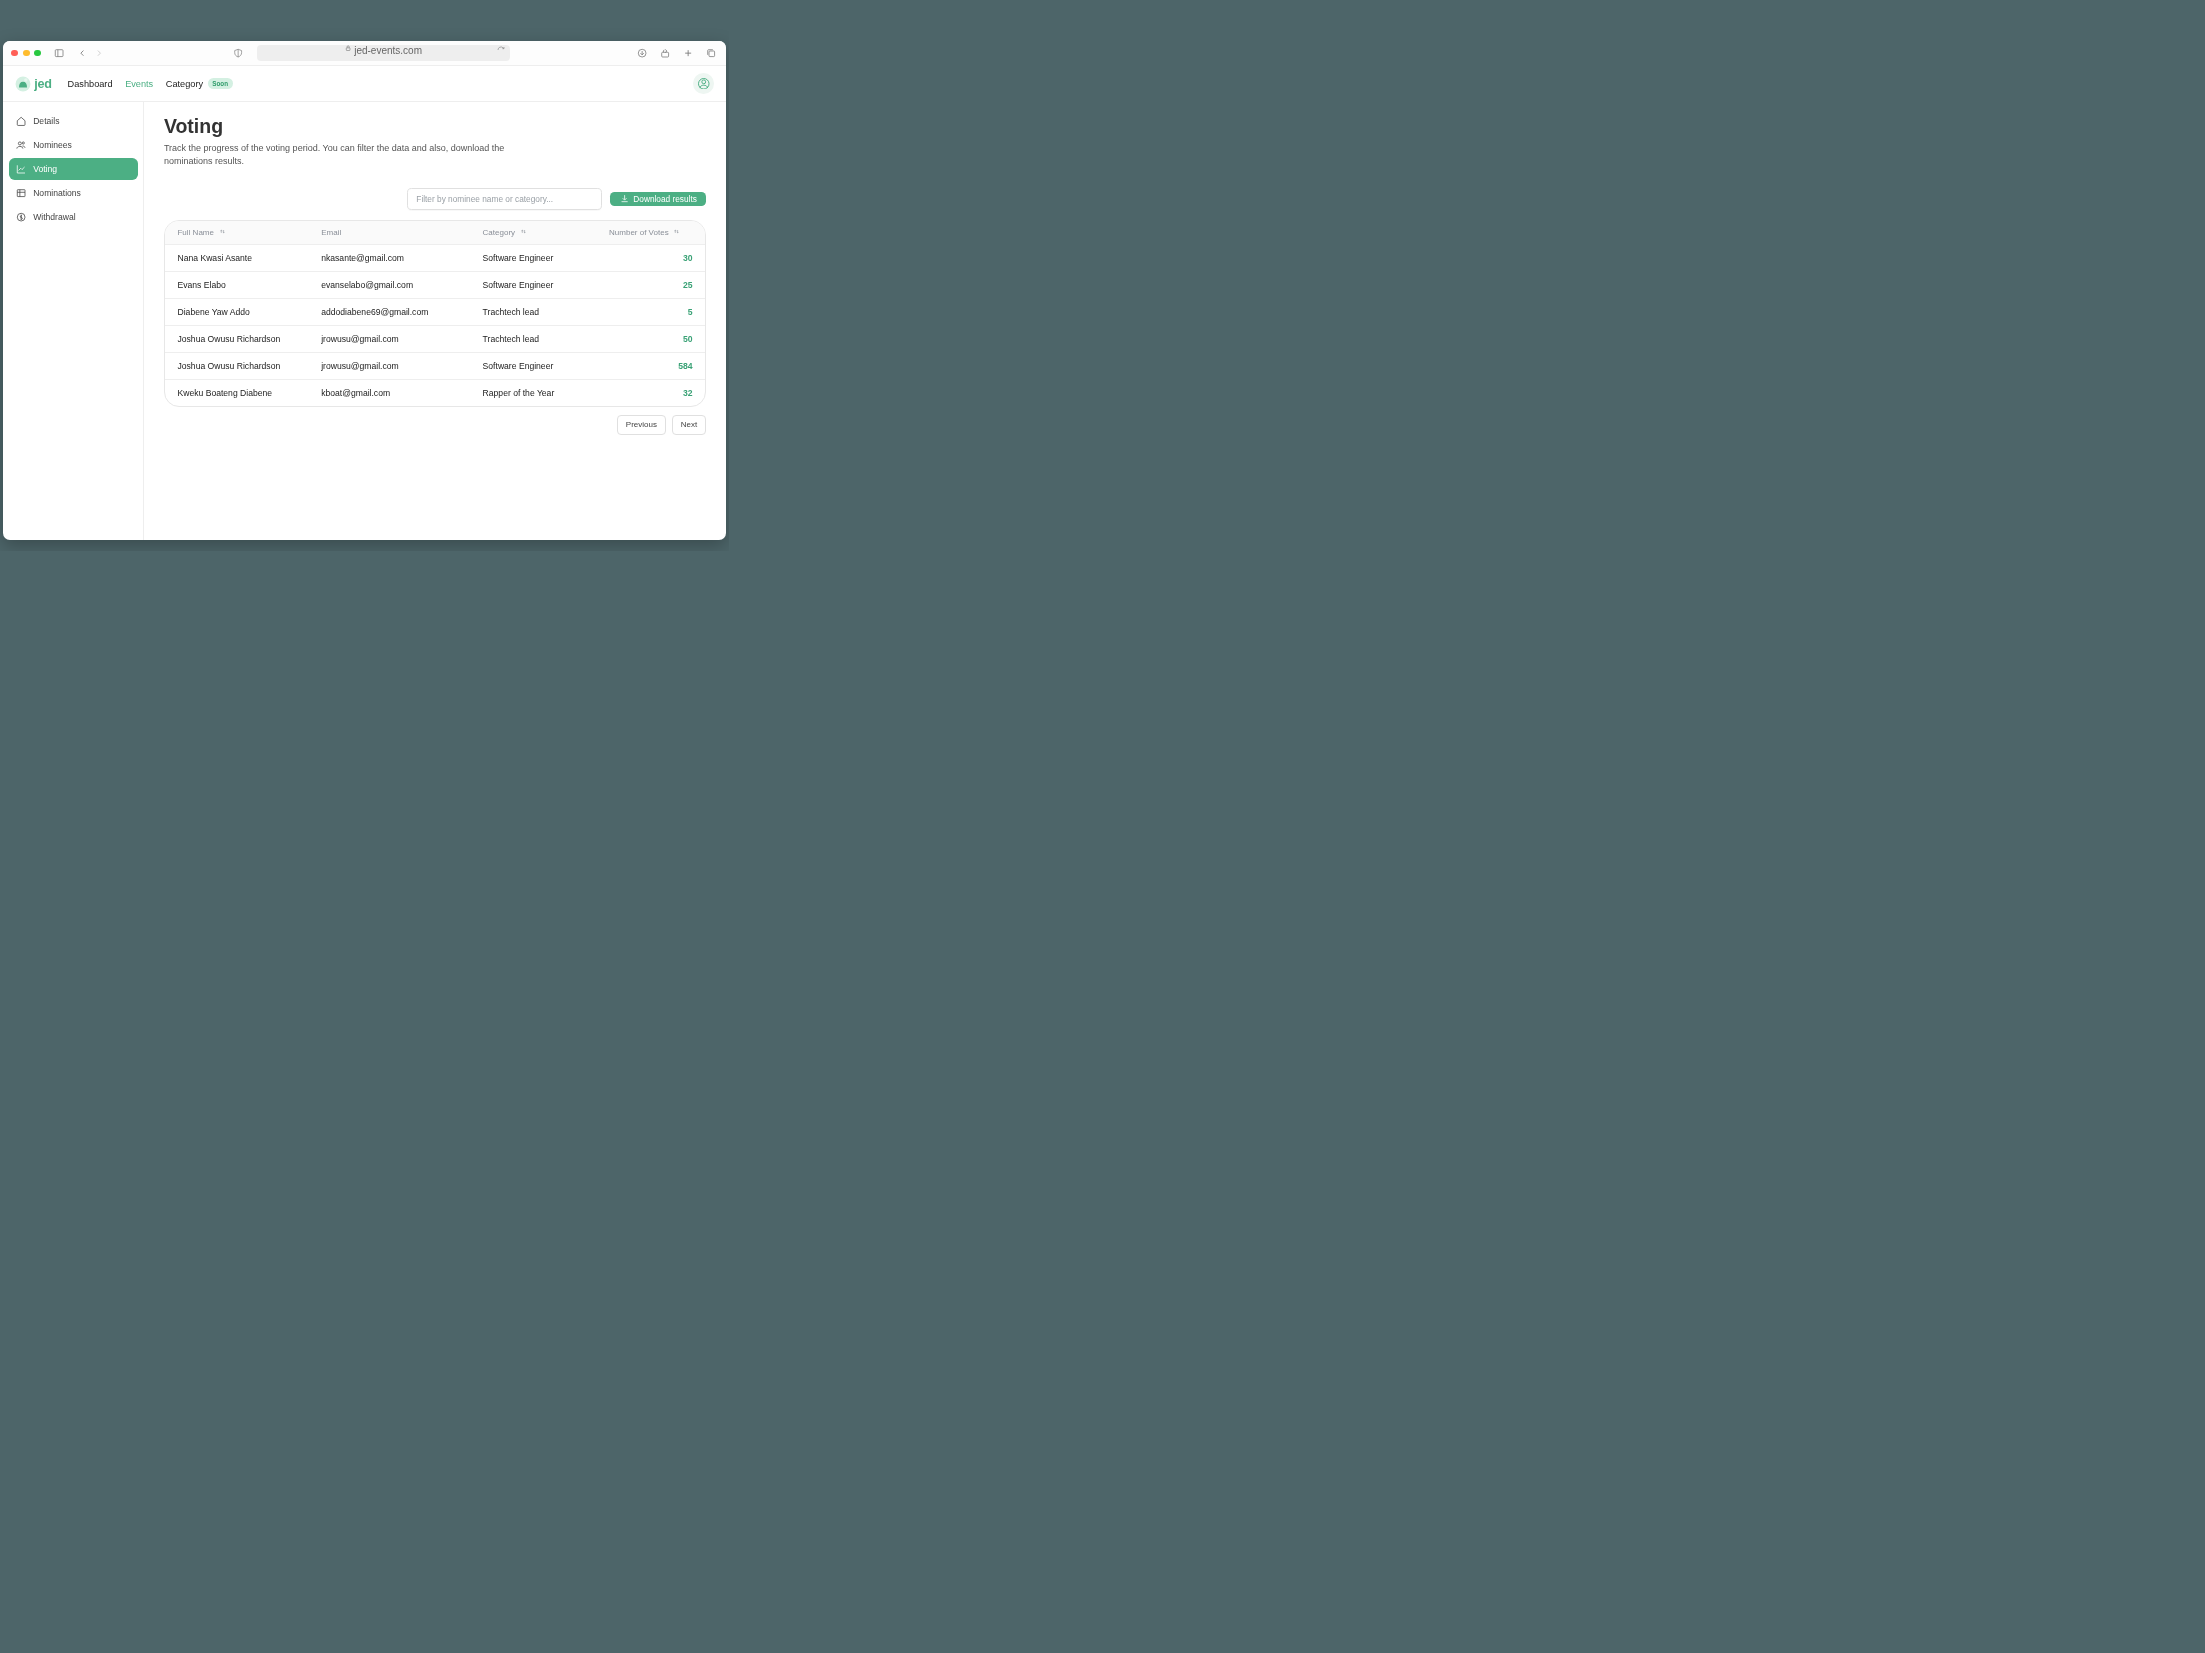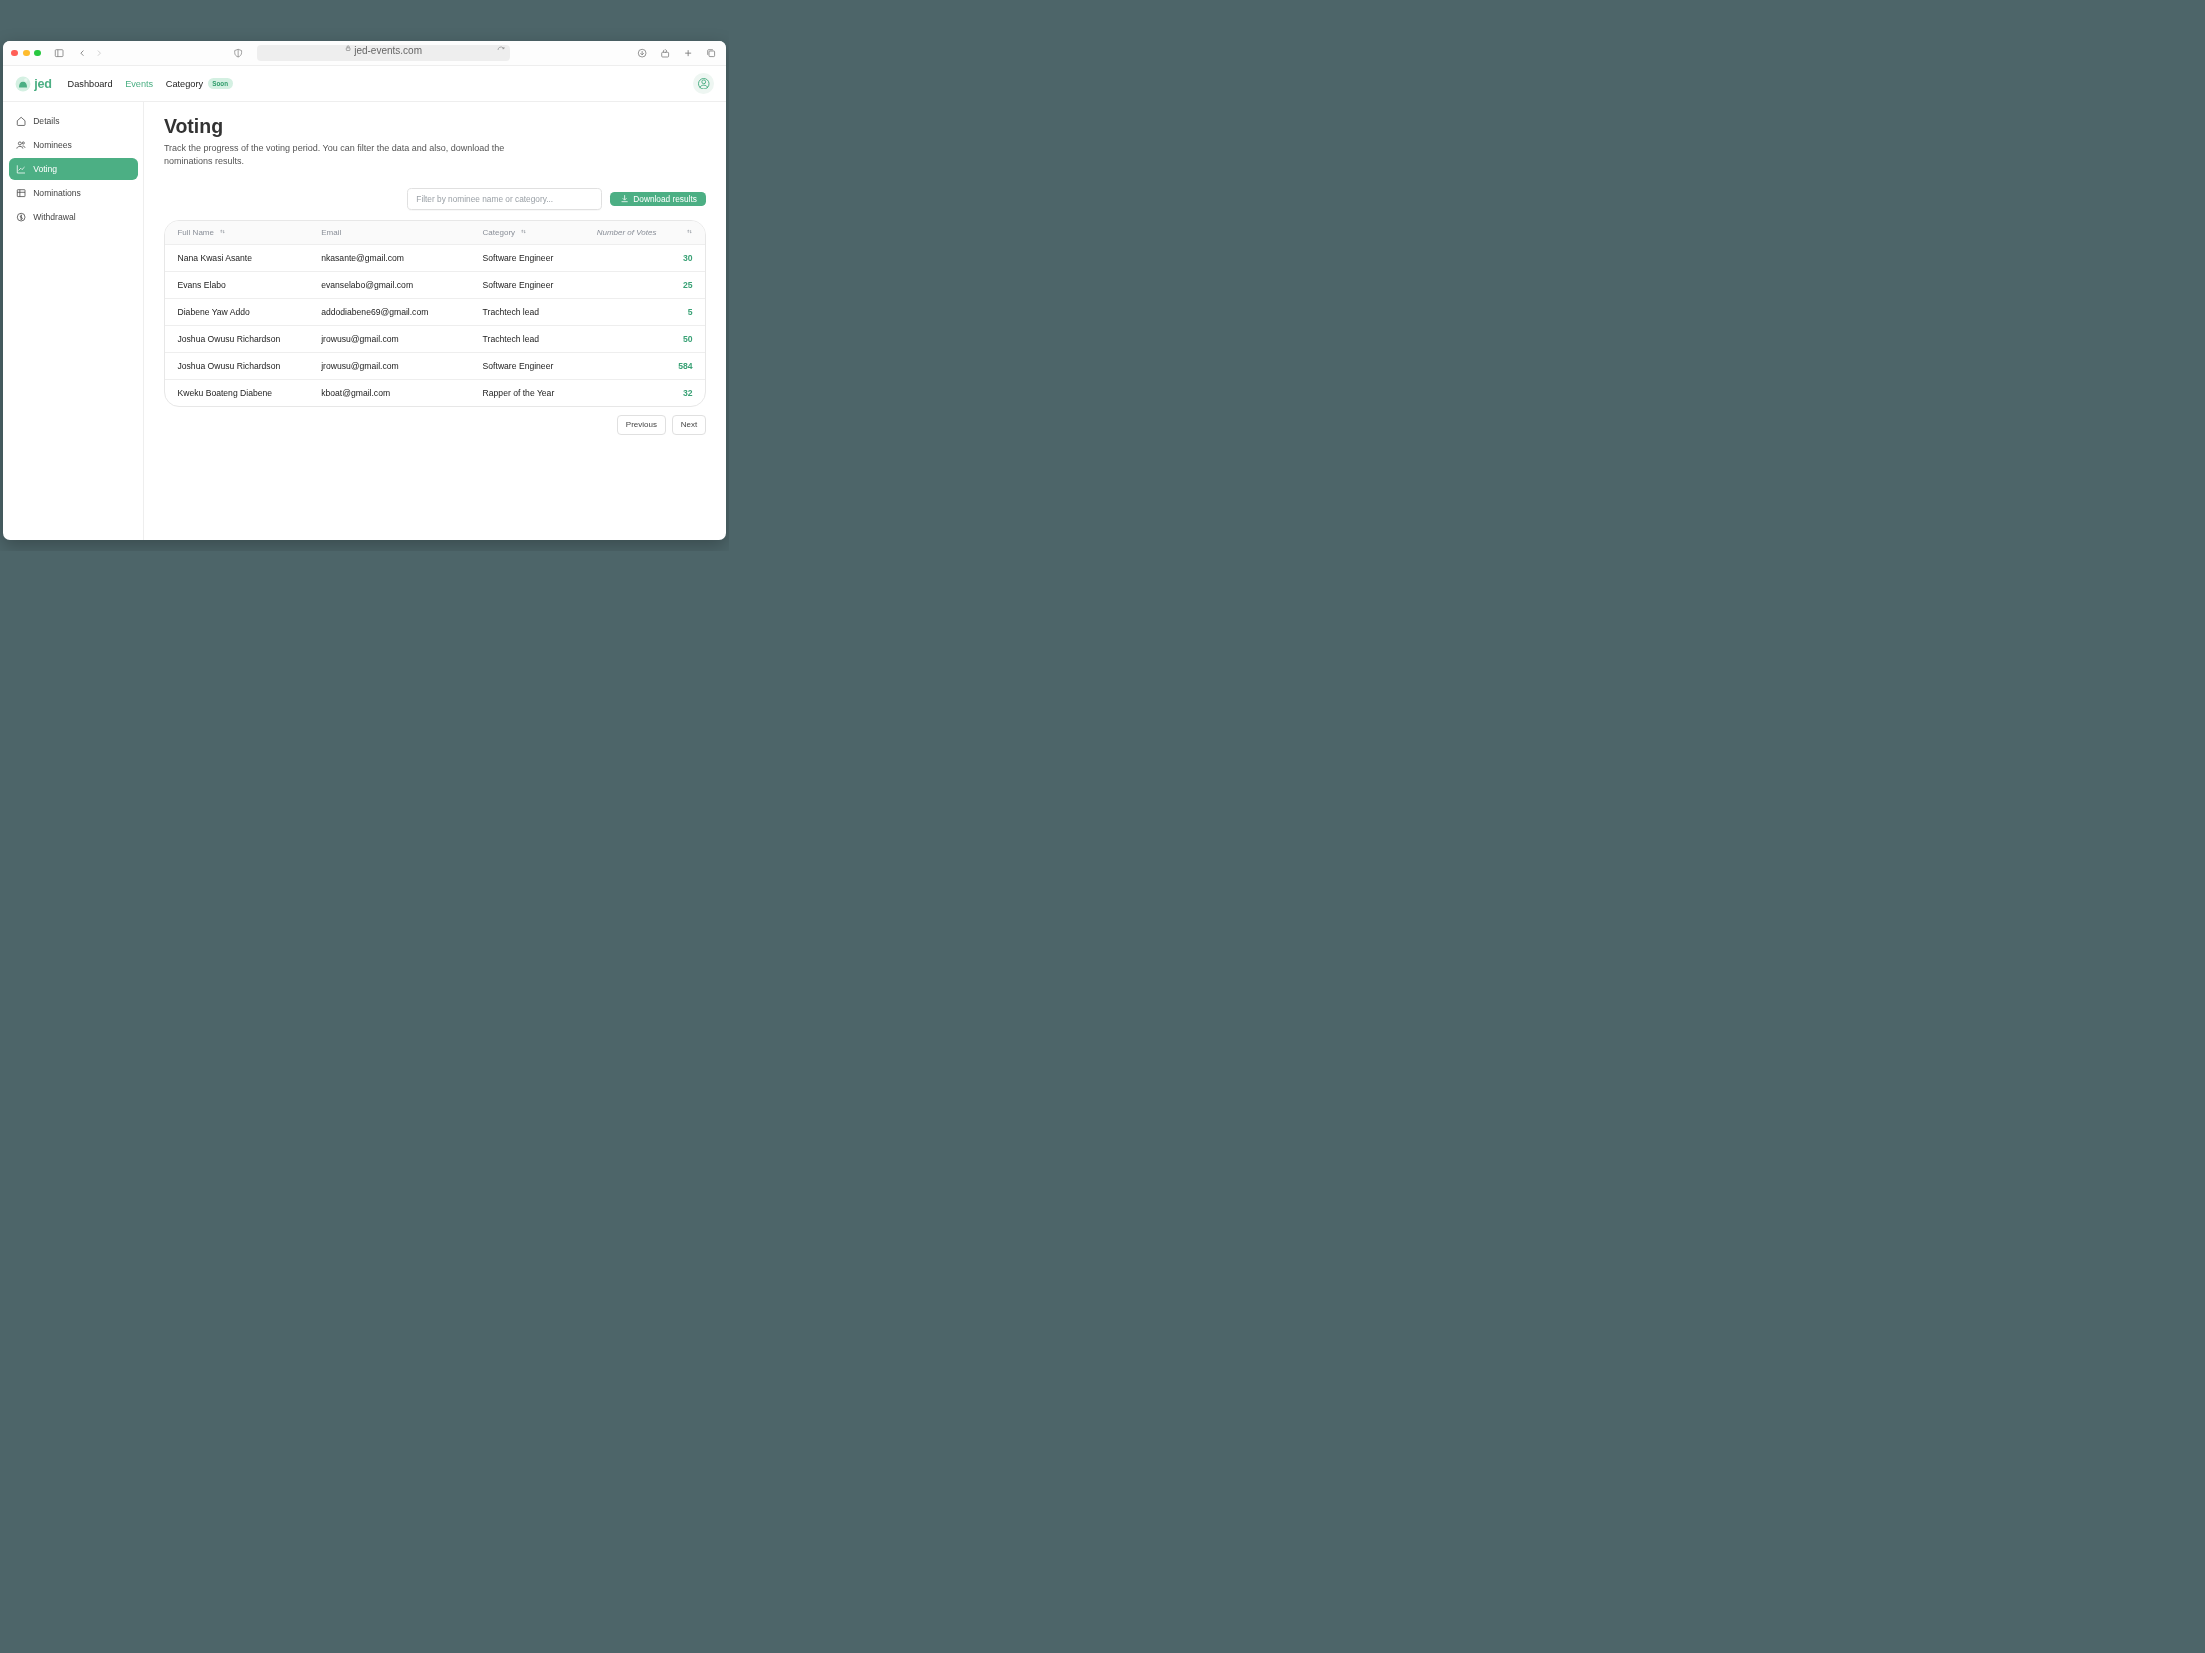--- a/index.html
+++ b/index.html
@@ -121,21 +121,21 @@
     border:0.6px solid #e7e7e7; border-radius:15px; overflow:hidden;
   }
   .thead {
     display:grid; grid-template-columns: 1.2fr 1.3fr 1fr .8fr;
     background:#fafafa; color:#8a8f98; font-size:8px;
     padding: 6.9px 12.6px;
   }
   .th { display:flex; align-items:center; gap:4.6px;}
   .th .sort svg { width:6.9px; height:6.9px; }
   .th.category { justify-content:flex-start; padding-left:5.7px;}
-  .th.votes { justify-content:space-between;font-style:italic;}
+  .th.votes { justify-content:center;}
   .trow {
     display:grid; grid-template-columns: 1.2fr 1.3fr 1fr .8fr;
     padding: 8px 12.6px; border-top:0.6px solid #eee; font-size:8.6px; color:#222;
   }
   .trow .votes { color:#3aa276; font-weight:600; text-align:right;}
   .trow .category { padding-left:5.7px;}
   
   .pagination {
     display:flex; justify-content:flex-end; gap:5.7px; margin-top:8px;
   }

